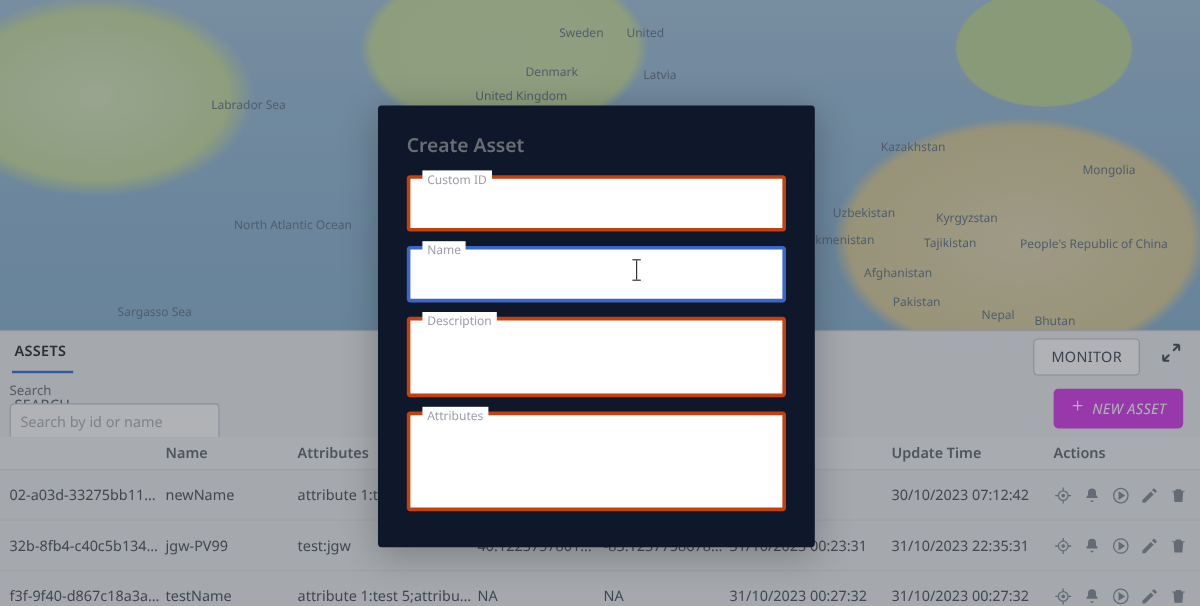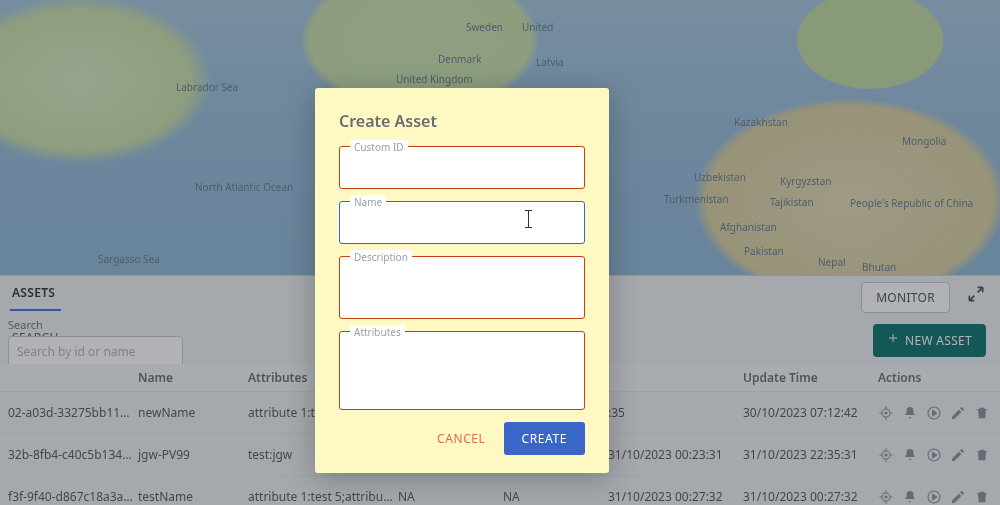--- a/index.html
+++ b/index.html
@@ -23,39 +23,39 @@
   .tabs{position:absolute;left:10px;top:8px;display:flex;gap:18px;font-size:12px;flex-direction:column;}
   .tab{padding:0 2px 8px;color:#5b6270;cursor:pointer;letter-spacing:.3px;}
   .tab.active{color:#333;border-bottom:2px solid #4077d9;font-weight:600;}
   .monitor-btn{position:absolute;right:50px;top:6px;border:1px solid #c6c9cf;background:#fff;border-radius:4px;padding:6px 14px;font-size:12px;color:#4b5460;cursor:pointer;letter-spacing:.3px;}
   .expand-icon{position:absolute;right:14px;top:8px;width:20px;height:20px;cursor:pointer;}
   .expand-icon svg{width:20px;height:20px;}
   .search-wrap{position:absolute;left:8px;top:36px;}
   .search-label{font-size:11px;color:#777;}
   .search-input{display:block;margin-top:2px;border:1px solid #c8cbd1;border-radius:4px;padding:6px 8px;font-size:12px;width:175px;color:#333;background:#fff;}
   .search-input::placeholder{color:#b2b6bd;}
-  .new-asset-btn{position:absolute;right:14px;top:48px;background:#0f766e;color:#fff;border:none;border-radius:4px;padding:8px 14px;font-size:12px;cursor:pointer;display:flex;align-items:flex-start;gap:6px;letter-spacing:.3px;}
+  .new-asset-btn{position:absolute;right:14px;top:48px;background:#d946ef;color:#fff;border:none;border-radius:4px;padding:8px 14px;font-size:12px;cursor:pointer;display:flex;align-items:flex-start;gap:6px;letter-spacing:.3px;font-style:italic;}
   .table{position:absolute;left:0;top:88px;width:100%;}
   .thead,.trow{display:grid;grid-template-columns:130px 110px 150px 105px 105px 135px 135px 130px;font-size:12px;align-items:center;}
   .thead{background:#f3f4f6;height:28px;color:#6a6f79;font-weight:600;padding:0 4px;border-bottom:1px solid #e0e2e6;}
   .thead>div{padding-left:4px;}
   .trow{height:42px;border-bottom:1px solid #e4e6ea;color:#575b63;padding:0 4px;}
   .trow>div{padding-left:4px;white-space:nowrap;overflow:hidden;text-overflow:ellipsis;}
   .actions{display:flex;gap:8px;align-items:center;}
   .action-icon{width:16px;height:16px;color:#8c929c;cursor:pointer;}
   .action-icon svg{display:block;width:16px;height:16px;}
 
   
   .overlay{position:absolute;inset:0;background:rgba(30,35,42,.35);}
   .modal{
-    position:absolute;left:315px;top:88px;width:294px;background:#fef9c3;
+    position:absolute;left:315px;top:88px;width:364px;background:#0f172a;
     border-radius:3px;box-shadow:0 6px 30px rgba(0,0,0,.25);padding:22px 24px 18px;
   }
   .modal h2{font-size:16px;color:#6a6e74;font-weight:600;margin-bottom:14px;}
-  .field{position:relative;border:1px solid #c2410c;border-radius:3px;margin-bottom:12px;background:#fff;}
+  .field{position:relative;border:3px solid #c2410c;border-radius:3px;margin-bottom:12px;background:#fff;}
   .field.focus{border-color:#3a66c9;}
   .field-label{position:absolute;left:10px;top:-7px;font-size:10px;color:#9a9ea6;background:#fff;padding:0 4px;}
   .field input,.field textarea{width:100%;border:none;outline:none;padding:12px 10px;font-size:12px;background:transparent;resize:none;}
   .field textarea{height:56px;}
   .field.attributes textarea{height:72px;}
   .modal-footer{display:flex;justify-content:flex-end;gap:12px;margin-top:6px;}
   .btn-cancel{background:transparent;border:none;color:#e06b4f;font-size:12px;letter-spacing:.6px;cursor:pointer;padding:8px 6px;}
   .btn-create{background:#3a66c9;border:none;color:#fff;font-size:12px;letter-spacing:.6px;cursor:pointer;padding:8px 18px;border-radius:3px;}
   .cursor-caret{position:absolute;left:188px;top:9px;width:1px;height:16px;background:#333;}
   .cursor-caret::before,.cursor-caret::after{content:"";position:absolute;left:-3px;width:7px;height:1px;background:#333;}
@@ -262,17 +262,13 @@
   <div class="field">
     <span class="field-label">Description</span>
     <textarea style=""></textarea>
   </div>
 
   <div class="field attributes">
     <span class="field-label">Attributes</span>
     <textarea style=""></textarea>
   </div>
 
-  <div class="modal-footer">
-    <button class="btn-cancel">CANCEL</button>
-    <button class="btn-create">CREATE</button>
-  </div>
 </div>
 
 </body></html>

